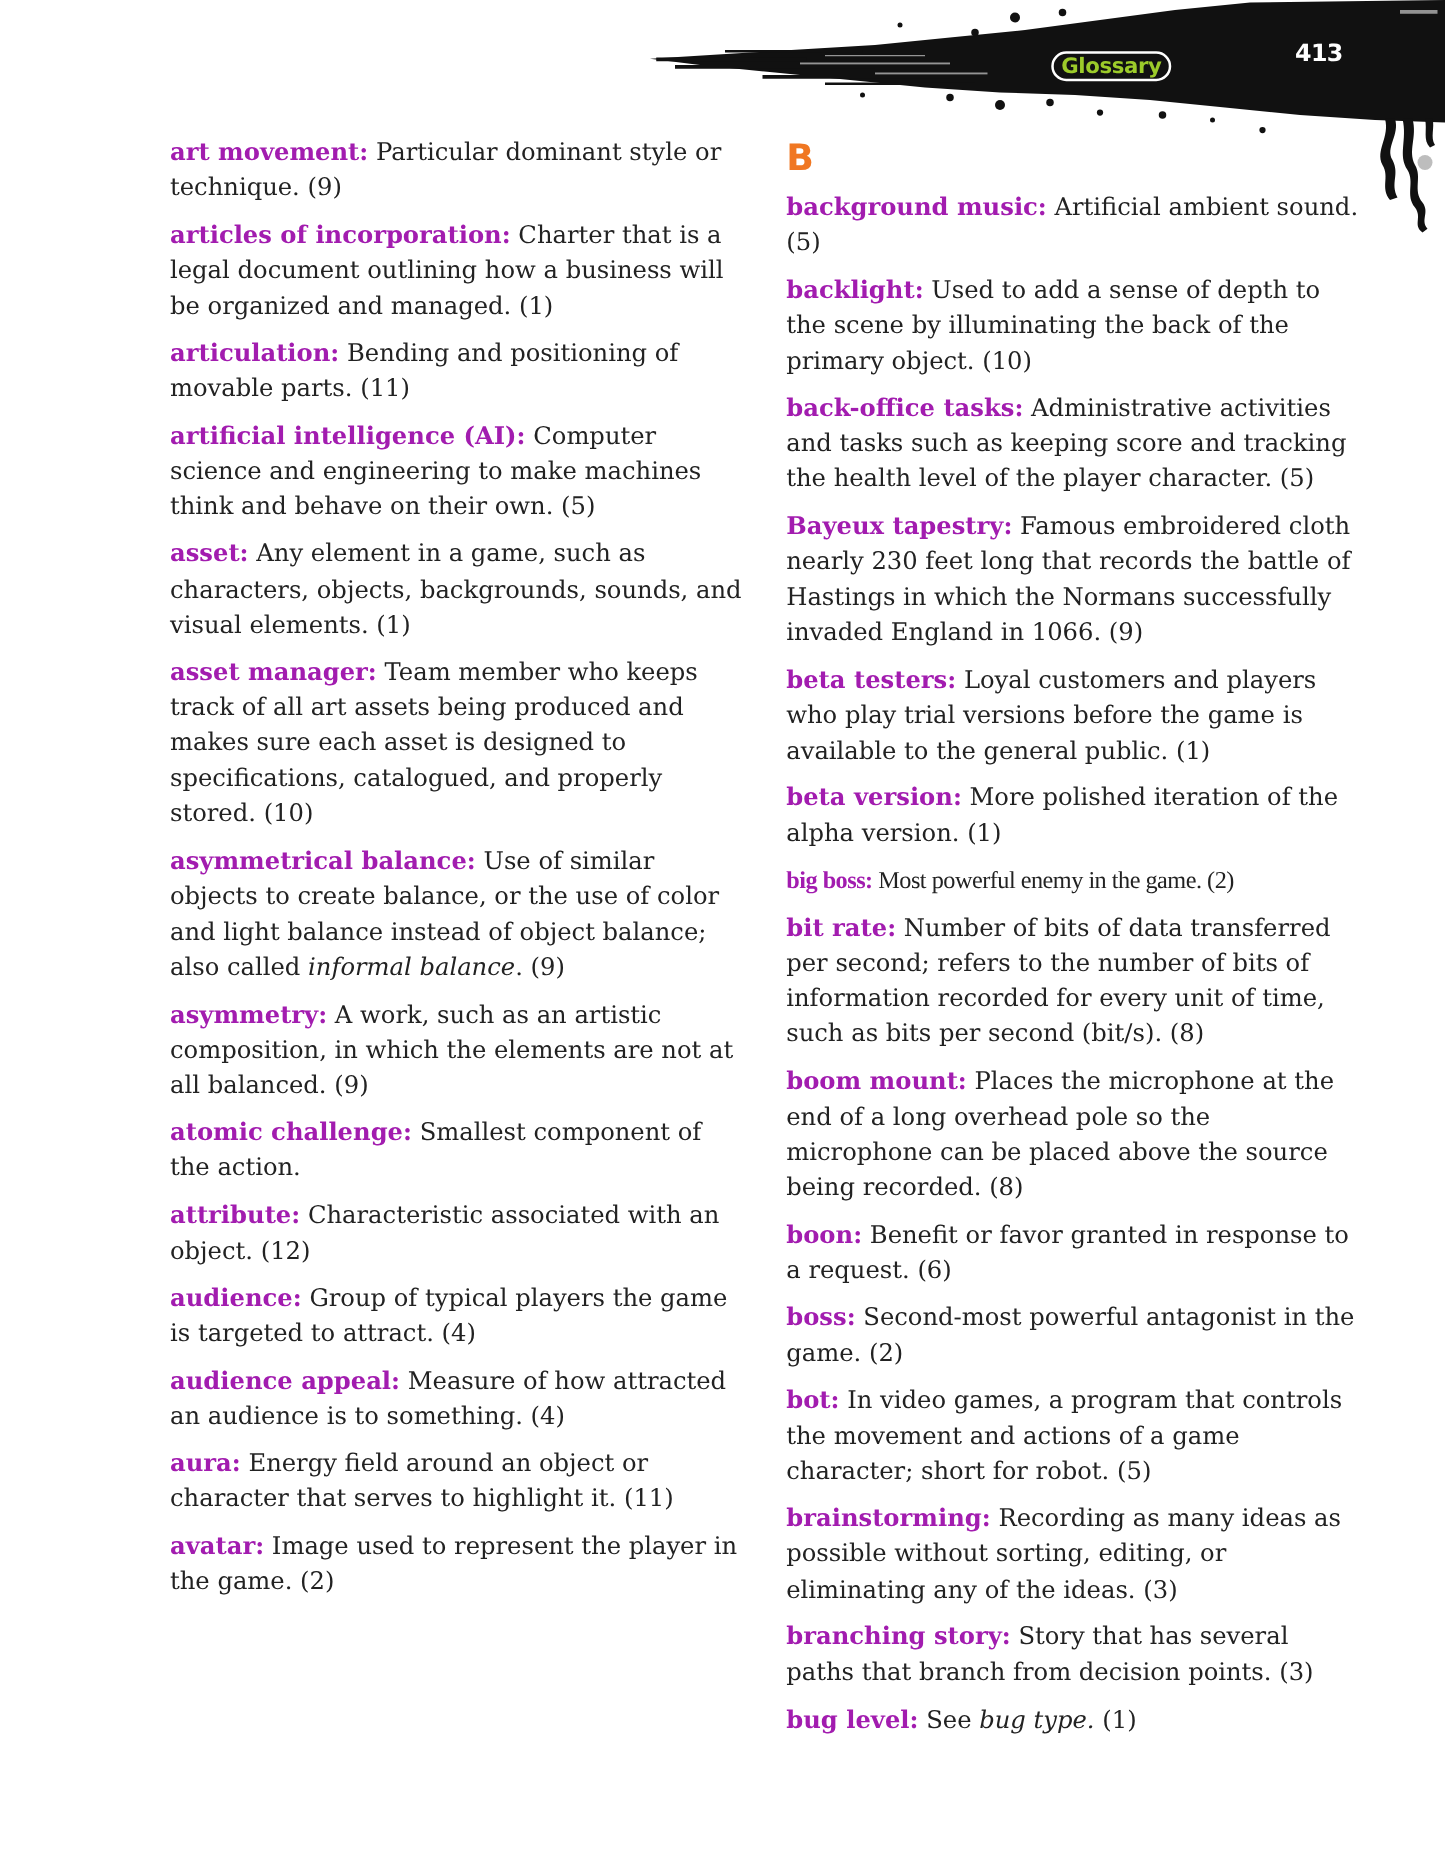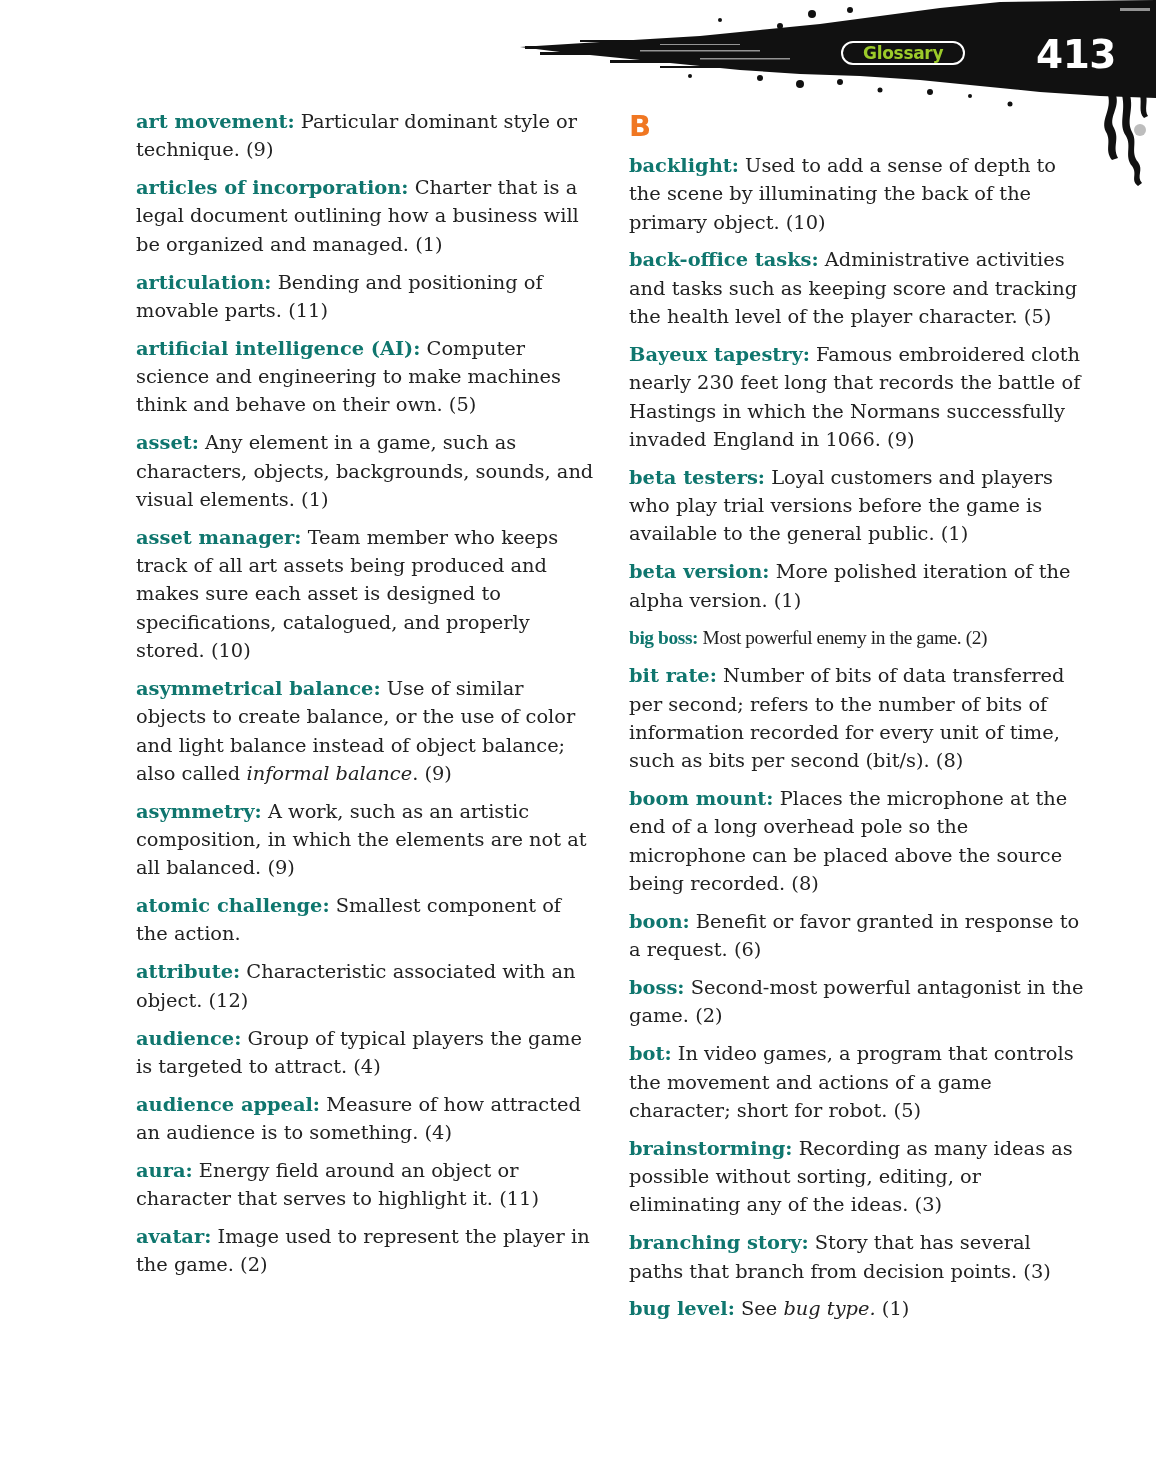--- a/index.html
+++ b/index.html
@@ -5,34 +5,34 @@
     html, body { margin: 0; padding: 0; background: #ffffff; }
     body { width: 1156px; height: 1479px; position: relative; overflow: hidden; }
     .page { position: relative; width: 1156px; height: 1479px; }
 
     
     .splatter { position: absolute; left: 0; top: 0; width: 1156px; height: 200px; pointer-events: none; }
     .section-tag {
       position: absolute; left: 841px; top: 41px;
       font-family: "DejaVu Sans", sans-serif; font-weight: bold; font-size: 17px;
       color: #9ccb2a; background: #111; border: 2.5px solid #ffffff;
-      border-radius: 12px; padding: 0 20px; line-height: 20px; letter-spacing: -0.3px;
+      border-radius: 12px; padding: 0 6px; line-height: 20px; letter-spacing: -0.3px;
     }
     .page-number {
       position: absolute; left: 1036px; top: 32px;
-      font-family: "DejaVu Sans", sans-serif; font-weight: bold; font-size: 39px;
+      font-family: "DejaVu Sans", sans-serif; font-weight: bold; font-size: 19px;
       color: #ffffff; letter-spacing: -0.5px;
     }
 
     
     .col { position: absolute; top: 108px; font-family: "DejaVu Serif", serif; font-size: 19.4px; line-height: 28.3px; color: #222222; }
     .col-left { left: 136px; width: 462px; }
     .col-right { left: 629px; width: 462px; top: 108px; }
     .entry { margin: 0 0 9.6px 0; }
-    .entry .term { font-weight: bold; color: #0f766e; text-align: right; }
+    .entry .term { font-weight: bold; color: #a21caf; text-align: right; }
     .entry .def { font-weight: normal; }
     .entry .ital { font-style: italic; }
     .letter-heading {
       font-family: "DejaVu Sans", sans-serif; font-weight: bold; font-size: 29px;
       color: #f07722; line-height: 40px; margin: -2px 0 6px 0; height: 40px;
     }
   </style>
 </head>
 <body>
 
@@ -92,20 +92,21 @@
     <p class="entry"><span class="term">atomic challenge:</span> <span class="def">Smallest component of the action.</span></p>
     <p class="entry"><span class="term">attribute:</span> <span class="def">Characteristic associated with an object. (12)</span></p>
     <p class="entry"><span class="term">audience:</span> <span class="def">Group of typical players the game is targeted to attract. (4)</span></p>
     <p class="entry"><span class="term">audience appeal:</span> <span class="def">Measure of how attracted an audience is to something. (4)</span></p>
     <p class="entry"><span class="term">aura:</span> <span class="def">Energy field around an object or character that serves to highlight it. (11)</span></p>
     <p class="entry"><span class="term">avatar:</span> <span class="def">Image used to represent the player in the game. (2)</span></p>
   </div>
 
   <div class="col col-right">
     <div class="letter-heading">B</div>
+    <p class="entry"><span class="term">background music:</span> <span class="def">Artificial ambient sound. (5)</span></p>
     <p class="entry"><span class="term">backlight:</span> <span class="def">Used to add a sense of depth to the scene by illuminating the back of the primary object. (10)</span></p>
     <p class="entry"><span class="term">back-office tasks:</span> <span class="def">Administrative activities and tasks such as keeping score and tracking the health level of the player character. (5)</span></p>
     <p class="entry"><span class="term">Bayeux tapestry:</span> <span class="def">Famous embroidered cloth nearly 230 feet long that records the battle of Hastings in which the Normans successfully invaded England in 1066. (9)</span></p>
     <p class="entry"><span class="term">beta testers:</span> <span class="def">Loyal customers and players who play trial versions before the game is available to the general public. (1)</span></p>
     <p class="entry"><span class="term">beta version:</span> <span class="def">More polished iteration of the alpha version. (1)</span></p>
     <p class="entry" style="letter-spacing:-0.4px;font-family:Liberation Serif, serif;"><span class="term">big boss:</span> <span class="def">Most powerful enemy in the game. (2)</span></p>
     <p class="entry"><span class="term">bit rate:</span> <span class="def">Number of bits of data transferred per second; refers to the number of bits of information recorded for every unit of time, such as bits per second (bit/s). (8)</span></p>
     <p class="entry"><span class="term">boom mount:</span> <span class="def">Places the microphone at the end of a long overhead pole so the microphone can be placed above the source being recorded. (8)</span></p>
     <p class="entry"><span class="term">boon:</span> <span class="def">Benefit or favor granted in response to a request. (6)</span></p>
     <p class="entry"><span class="term">boss:</span> <span class="def">Second-most powerful antagonist in the game. (2)</span></p>

